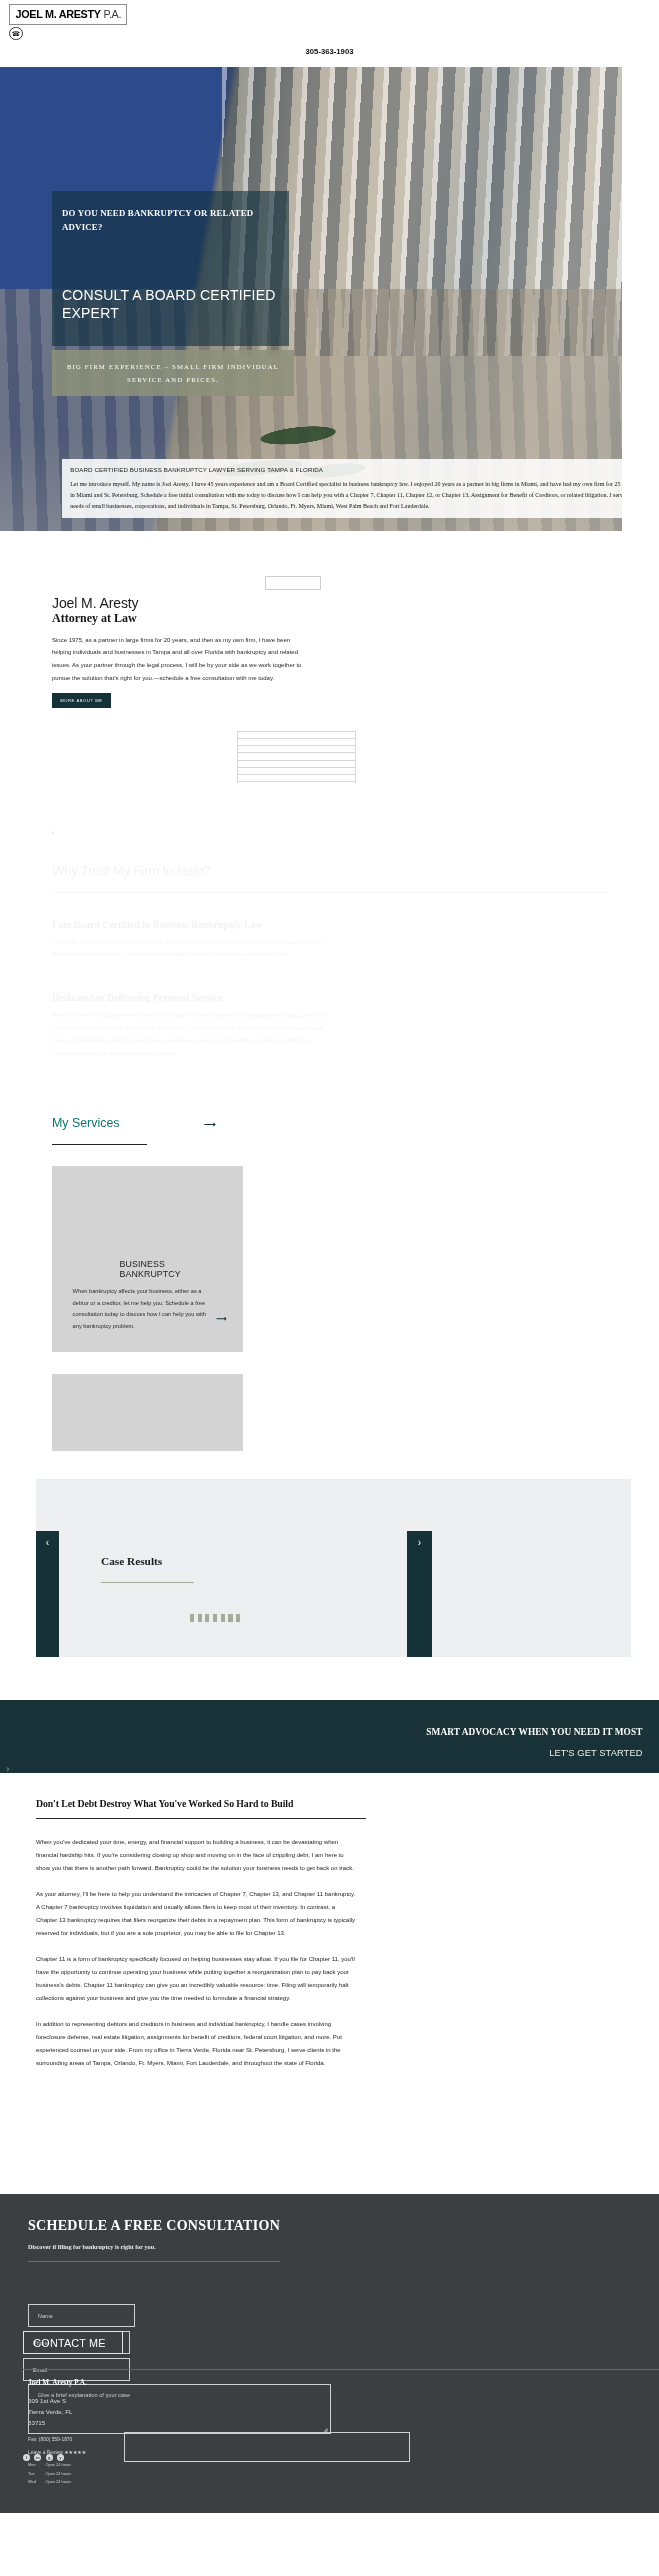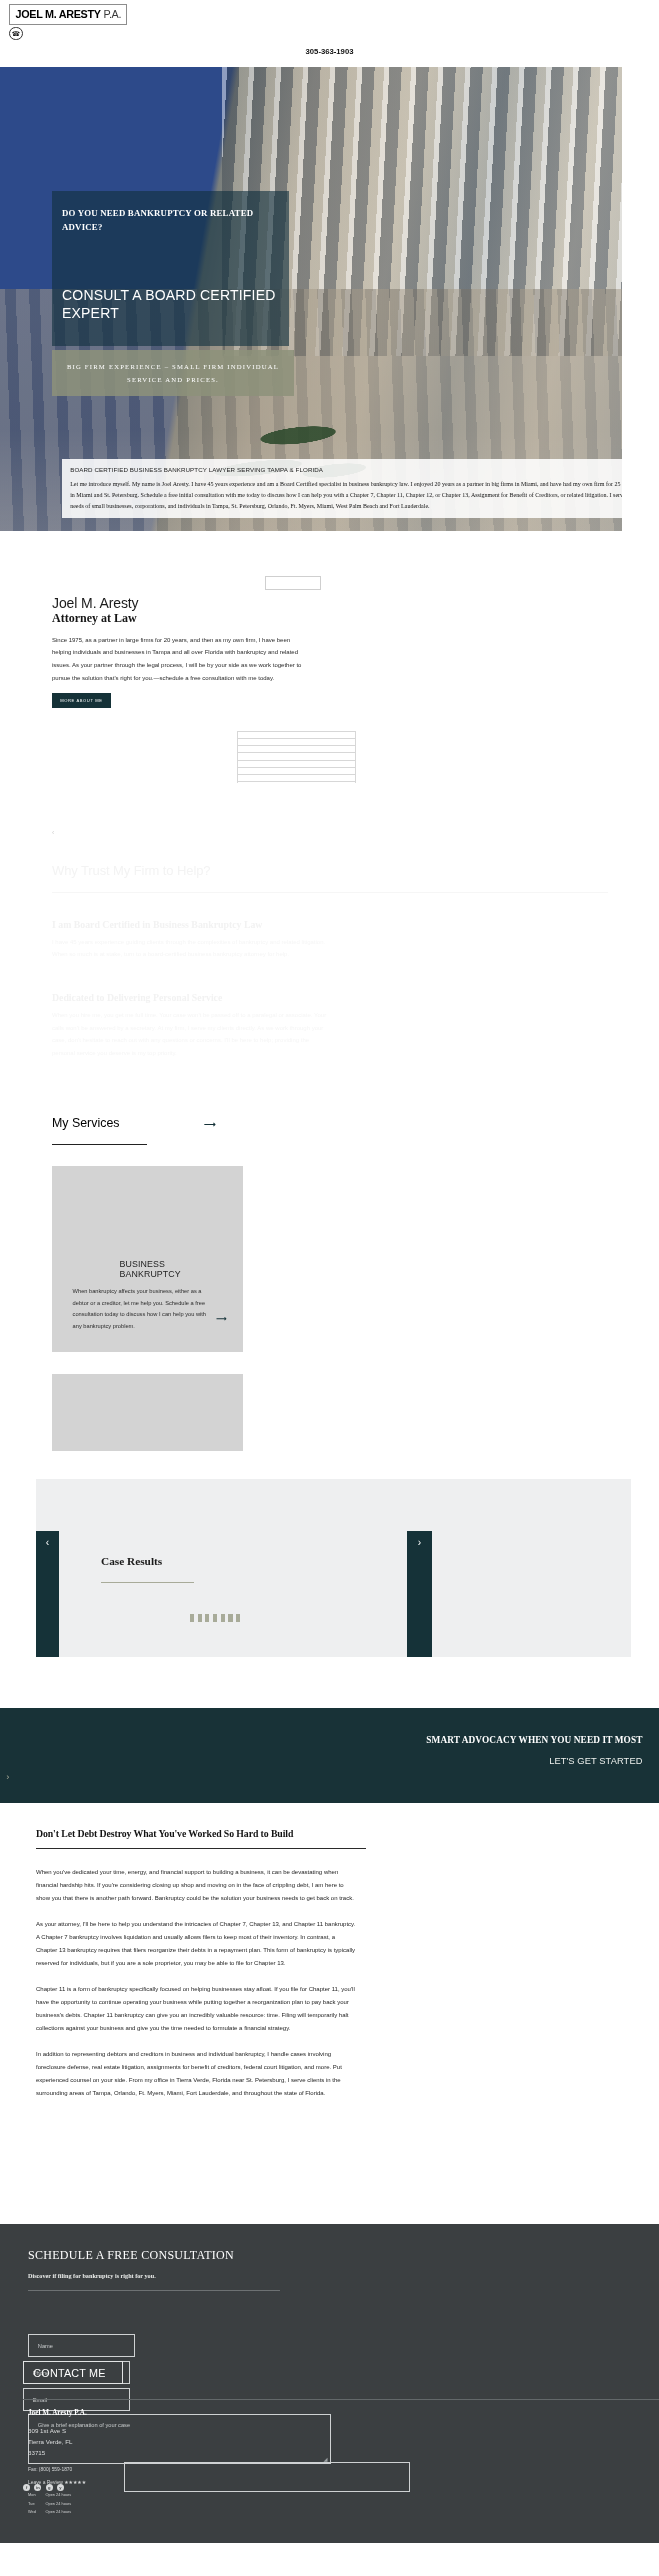--- a/index.html
+++ b/index.html
@@ -157,21 +157,21 @@
   .faded h3 {
     font-family:"Liberation Serif", serif; font-weight:700;
     font-size:9.8px; color:#f2f2f2; margin-bottom:6.2px;
   }
   .faded p {
     font-size:6px; line-height:2.1; color:#f5f5f5; width:278px; margin-bottom:31px;
   }
 
   
   .services { position:relative; padding-left:52px; padding-top:5.2px; }
-  .services h2 { font-size:12.4px; font-weight:400; color:#000000; }
+  .services h2 { font-size:12.4px; font-weight:400; color:#0f766e; }
   .services .rule { width:95px; height:0.5px; background:#222; margin-top:13.4px; }
   .arrow-right {
     position:absolute; left:204px; top:7.7px; font-size:8.2px; color:#153238; font-weight:700;
   }
   .svc-card {
     width:191px; background:#d3d3d3; margin-top:21.6px; padding:0; position:relative;
   }
   .svc-card .imgpad { height:93px; }
   .svc-card .inner { padding:0 20.6px 19.6px 20.6px; }
   .svc-card h4 {
@@ -198,21 +198,21 @@
   }
   .case-title {
     position:absolute; left:101px; top:76px;
     font-family:"Liberation Serif", serif; font-weight:700; font-size:11.3px; color:#1a1a1a;
   }
   .case-rule { position:absolute; left:101px; top:103px; width:93px; height:1.5px; background:#a8ab99; }
   .case-dots { position:absolute; left:190px; top:135px; display:flex; gap:3.6px; }
   .case-dots b { display:block; width:4.1px; height:7.7px; background:#a8ab99; }
 
   
-  .cta-band { position:relative; height:95px; background:#183237; margin-top:13px; }
+  .cta-band { position:relative; height:73px; background:#183237; margin-top:5px; }
   .cta-band h3 {
     position:absolute; right:16.5px; top:27px;
     font-family:"Liberation Serif", serif; font-weight:700;
     color:#fff; font-size:9.3px; letter-spacing:0.1px;
   }
   .cta-band h4 {
     position:absolute; right:16.5px; top:48px;
     color:#eef1ee; font-size:9.3px; font-weight:400; letter-spacing:0.1px;
   }
   .cta-chev { position:absolute; left:6.2px; top:64px; color:#a8ab99; font-size:9.3px; }
@@ -233,22 +233,22 @@
   .footer-top .grey-block {
     position:absolute; left:0; top:0; width:395px; height:196px; background:#3b3f41;
   }
   .footer-white-right {
     position:absolute; left:395px; top:-111px; width:265px; height:111px; background:#fff;
   }
   .sched {
     position:absolute; left:28px; top:24px; width:340px;
   }
   .sched h2 {
-    font-family:"Liberation Serif", serif; font-weight:400;
-    color:#fff; font-size:12px; letter-spacing:0.3px;
+    font-family:"Liberation Serif", serif; font-weight:700;
+    color:#fff; font-size:14px; letter-spacing:0.3px;
   }
   .sched h5 {
     font-family:"Liberation Serif", serif; font-weight:700;
     color:#eceeec; font-size:6.2px; margin-top:9.3px;
   }
   .sched .rule { width:252px; height:0.5px; background:#6d7173; margin-top:10.3px; }
 
   .field {
     position:absolute; border:0.5px solid #cfd2d3; background:transparent;
     color:#c8cbcc; font-size:5.7px; display:flex; align-items:center; padding-left:8.8px;

